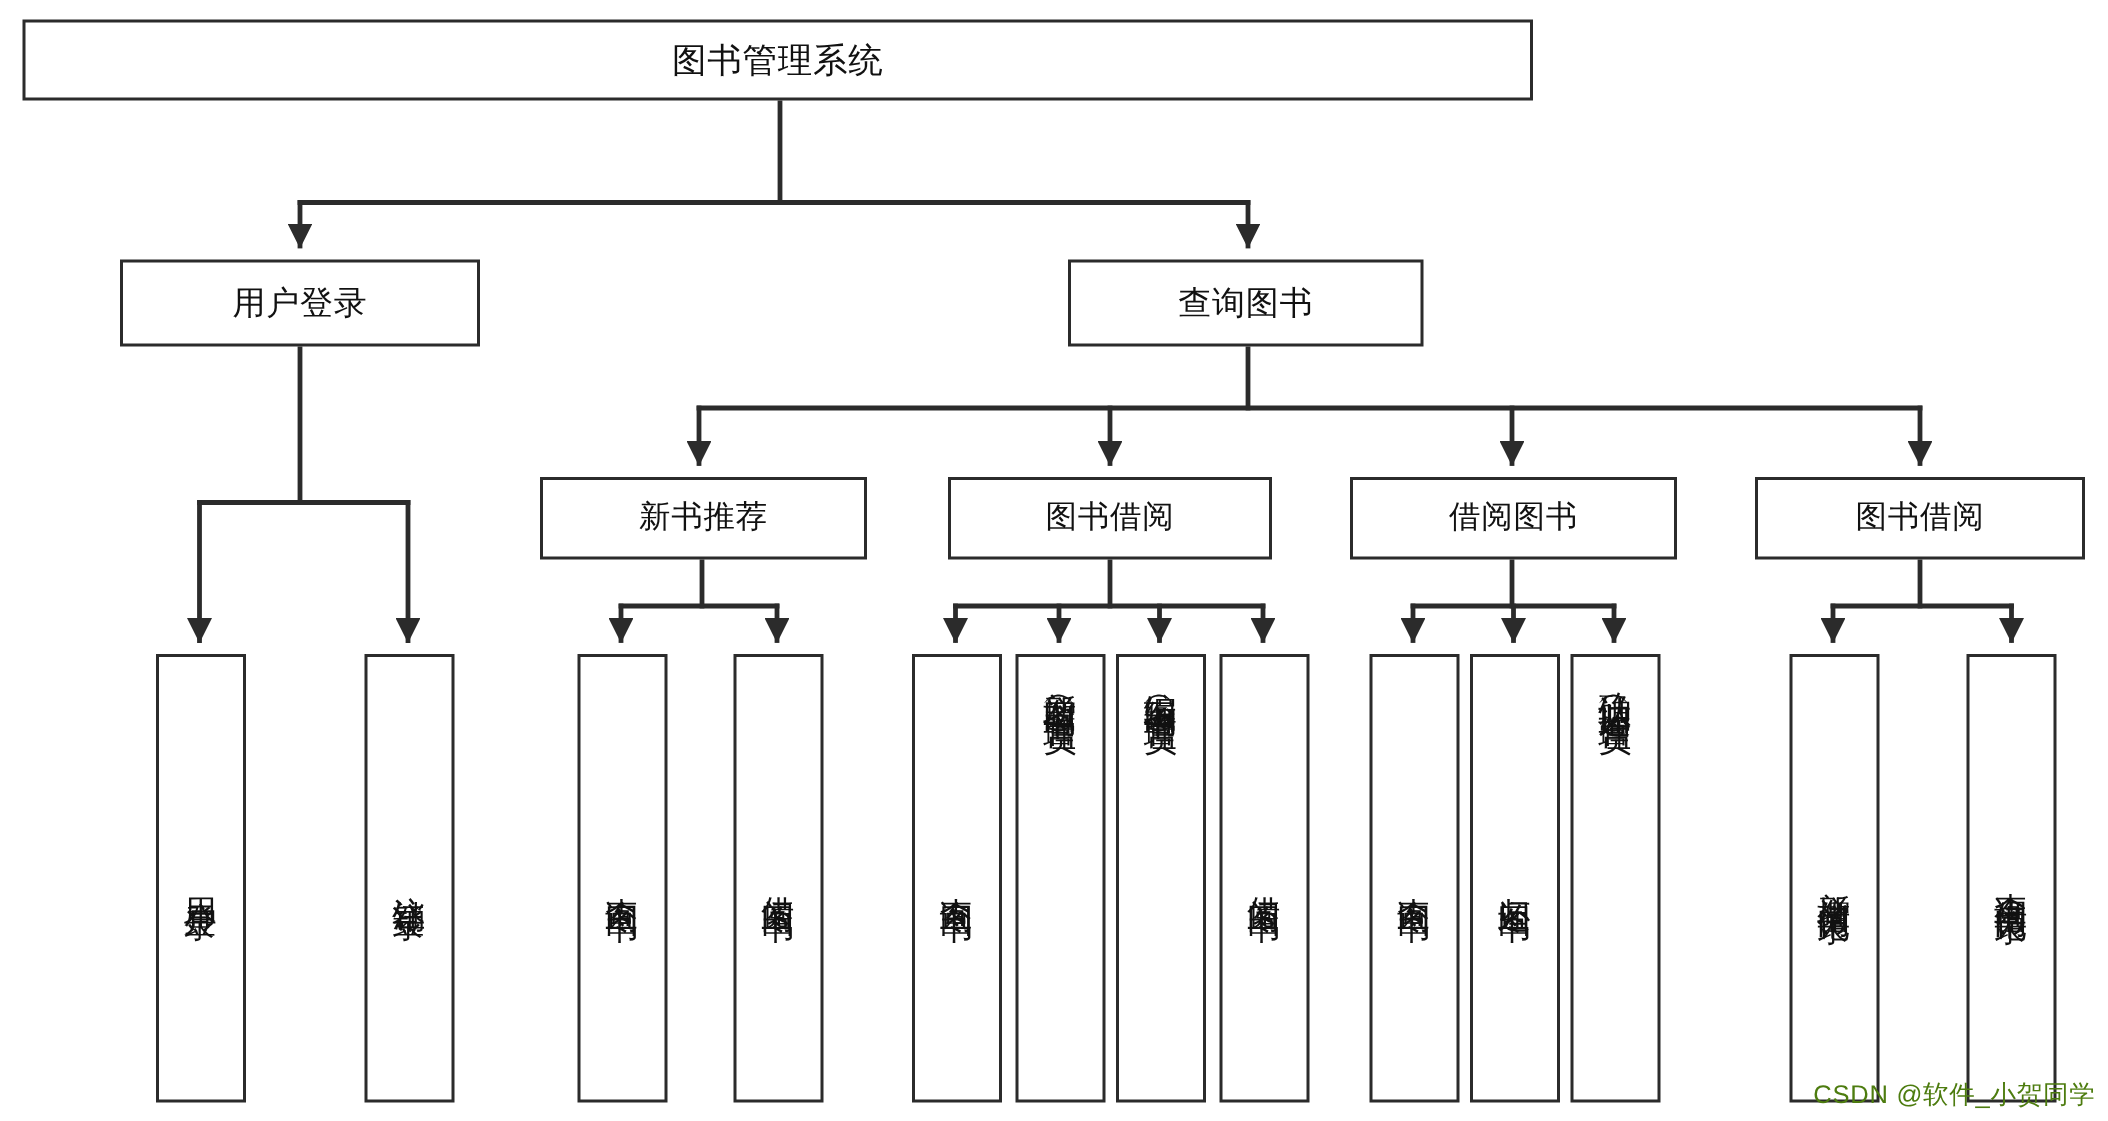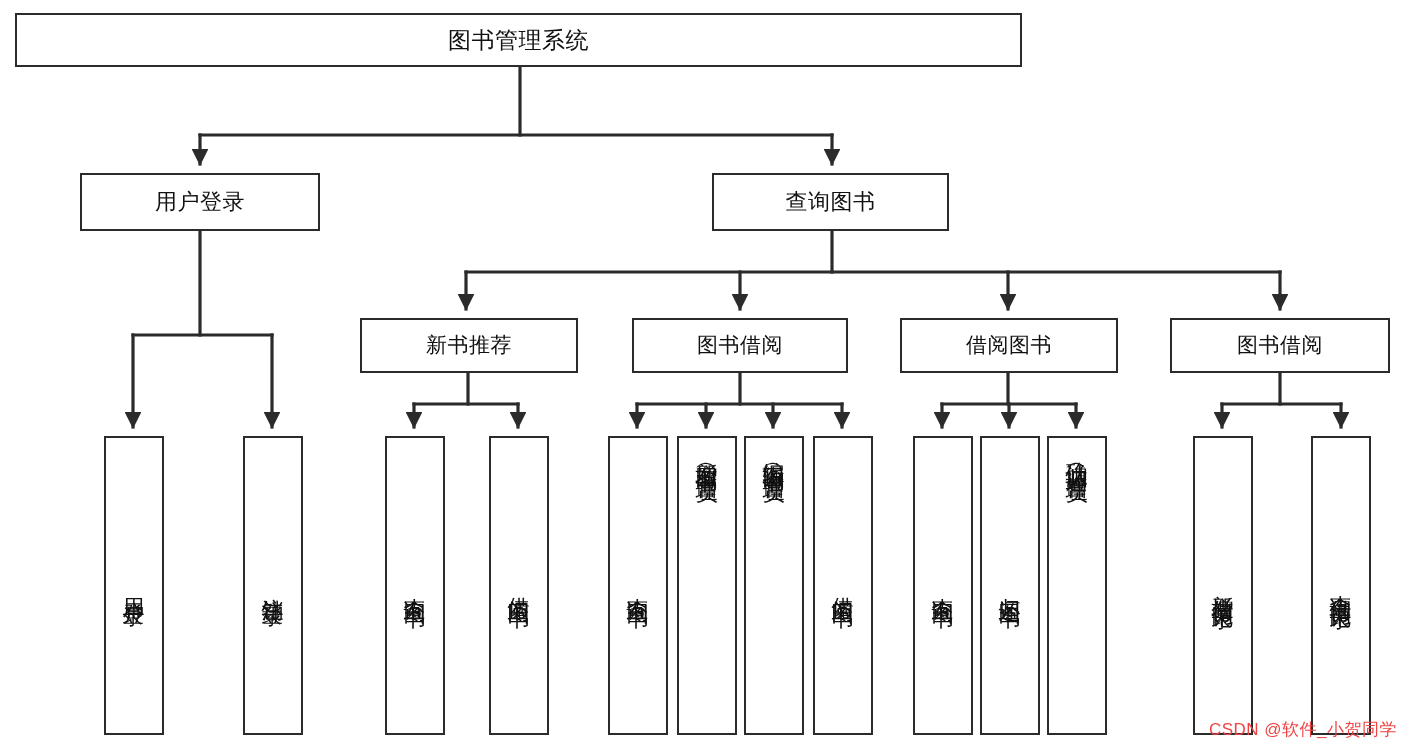--- a/index.html
+++ b/index.html
@@ -98,21 +98,21 @@
   }
   .node.leaf.centered-text {
     align-items: center;
     padding-top: 0;
   }
   .watermark {
     position: absolute;
     right: 8px;
     bottom: 6px;
     font-size: 17px;
-    color: #ef4444;
+    color: #4d7c0f;
     letter-spacing: 0.5px;
     white-space: nowrap;
     user-select: none;
   }
 </style>
 </head>
 <body>
 
 <div id="diagram-canvas">
 

